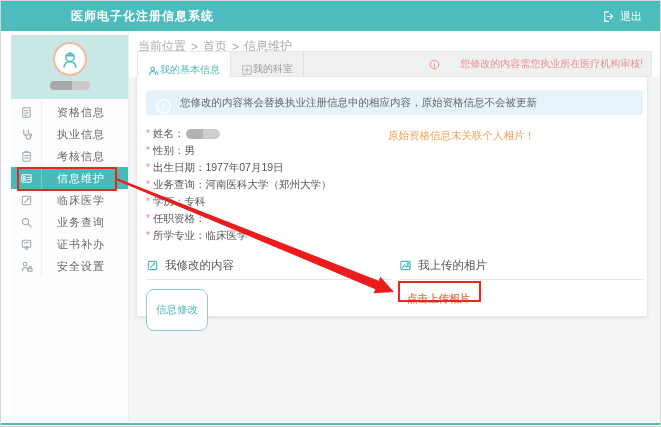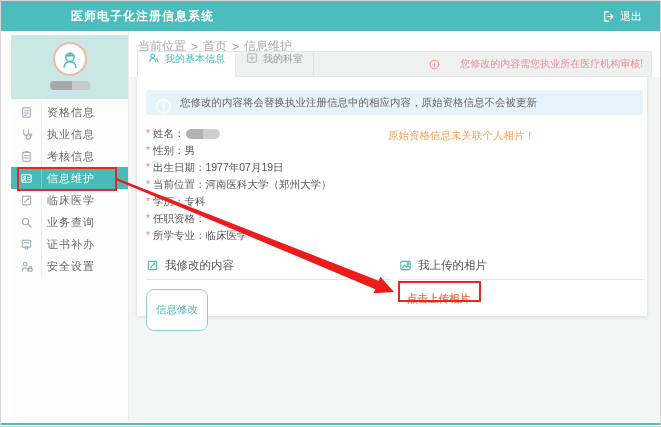--- a/index.html
+++ b/index.html
@@ -12,32 +12,32 @@
   .logout { position:absolute; right:18px; top:0; height:30px; display:flex; align-items:center; gap:5px; font-size:11px; cursor:pointer; color:#fff; }
 
   
   .sidebar { position:absolute; top:30px; left:10px; width:118px; bottom:5px; background:#fdfdfd; border-right:1px solid #ececec; z-index:1; }
   .avatar-panel { margin-top:4px; height:64px; background:#c9e7e5; display:flex; flex-direction:column; align-items:center; }
   .avatar { margin-top:7px; width:34px; height:34px; border-radius:50%; background:#fff; border:2px solid #f2b9a1; display:flex; align-items:center; justify-content:center; }
   .name-blob { margin-top:5px; width:40px; height:9px; border-radius:4px; background:linear-gradient(90deg,#a9a9a9 0 55%,#c9c9c9 55% 100%); }
   .menu { margin-top:2px; }
   .menu-item { height:22px; display:flex; align-items:stretch; color:#666; font-size:11px; cursor:pointer; }
   .menu-item .ico { width:30px; display:flex; align-items:center; justify-content:center; color:#9aa6ad; }
-  .menu-item .lbl { flex:1; border-left:1px solid #eee; padding-left:5px; display:flex; align-items:center; letter-spacing:1px; }
+  .menu-item .lbl { flex:1; border-left:1px solid #eee; padding-left:15px; display:flex; align-items:center; letter-spacing:1px; }
   .menu-item.active { background:#4cb9b9; color:#fff; }
   .menu-item.active .ico { color:#fff; }
   .menu-item.active .lbl { border-left-color:rgba(255,255,255,.25); }
 
   
   .content { position:absolute; top:30px; left:128px; right:0; bottom:0; background:#fff; }
   .content-lower { position:absolute; top:46px; left:0; right:0; bottom:4px; background:#f4f5f5; }
   .breadcrumb { position:absolute; top:7px; left:9px; font-size:12px; color:#aaa; display:flex; gap:5px; align-items:center; }
   .breadcrumb .crumb-link { cursor:pointer; }
   .tabbar { position:absolute; top:20px; left:8px; right:8px; height:26px; background:#eff1f1; border:1px solid #e5e7e7; display:flex; align-items:stretch; z-index:3; }
-  .tab { display:flex; align-items:flex-start; gap:5px; padding:0 10px; font-size:10px; cursor:pointer; }
+  .tab { display:flex; align-items:flex-end; padding:0 10px; font-size:10px; cursor:pointer; }
   .tab.active { background:#fff; color:#4cb9b9; border-right:1px solid #e5e7e7; margin:-1px 0; border-top:1px solid #e5e7e7; }
   .tab.inactive { color:#999; border-right:1px solid #dfe1e1; }
   .tab-warning { margin-left:auto; display:flex; align-items:center; gap:20px; color:#ef8c8c; font-size:10px; padding-right:8px; }
 
   .card { position:absolute; top:46px; left:8px; width:510px; height:239px; background:#fff; box-shadow:0 1px 4px rgba(0,0,0,.12); z-index:2; }
   .notice { position:absolute; top:13px; left:9px; width:497px; background:#e7f3fa; border-radius:3px; padding:5px 10px 6px 34px; font-size:10.5px; line-height:14px; }
   .notice-icon { position:absolute; left:9px; top:8px; color:#fff; }
   .notice-line1 { color:#f19b9b; }
   .notice-line2 { color:#666; }
 
@@ -237,21 +237,21 @@
           <span>性别：</span>
           <span>男</span>
         </div>
         <div class="field-row">
           <span class="req">*</span>
           <span>出生日期：</span>
           <span>1977年07月19日</span>
         </div>
         <div class="field-row">
           <span class="req">*</span>
-          <span>当前位置：</span>
+          <span>业务查询：</span>
           <span>河南医科大学（郑州大学）</span>
         </div>
         <div class="field-row">
           <span class="req">*</span>
           <span>学历：</span>
           <span>专科</span>
         </div>
         <div class="field-row">
           <span class="req">*</span>
           <span>任职资格：</span>

